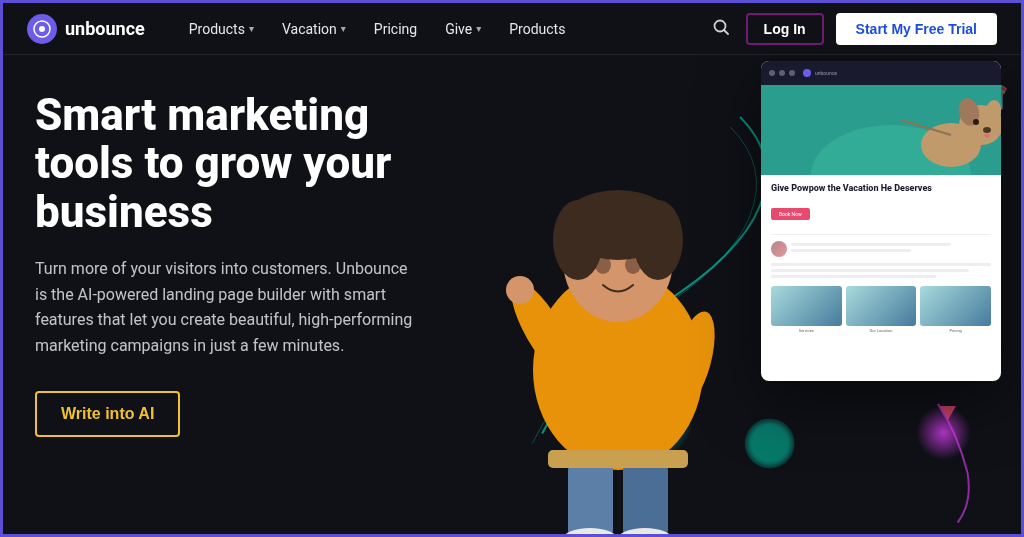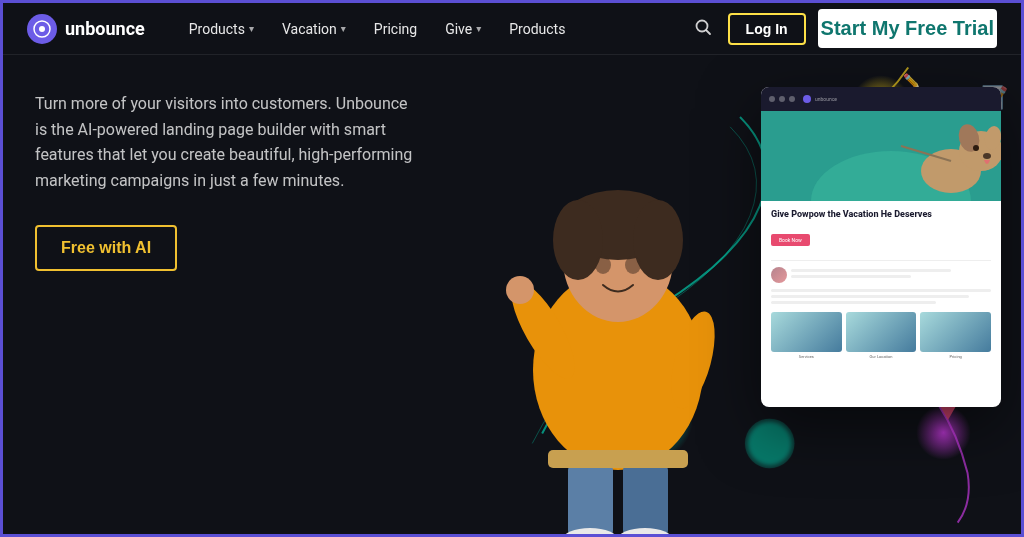--- a/index.html
+++ b/index.html
@@ -86,36 +86,36 @@
 
     .search-icon {
       color: rgba(255,255,255,0.7);
       cursor: pointer;
       font-size: 16px;
       padding: 4px;
     }
 
     .btn-login {
       background: transparent;
-      border: 2px solid #fde047;
+      border: 2px solid #701a75;
       color: white;
       padding: 6px 16px;
       border-radius: 4px;
       font-size: 14px;
       font-weight: 600;
       cursor: pointer;
     }
 
     .btn-trial {
       background: white;
       border: 2px solid white;
-      color: #0f766e;
-      padding: 6px 1px;
+      color: #1d4ed8;
+      padding: 6px 18px;
       border-radius: 4px;
-      font-size: 20px;
+      font-size: 14px;
       font-weight: 600;
       cursor: pointer;
       white-space: nowrap;
     }
 
     
     .hero {
       display: flex;
       height: calc(537px - 52px);
       position: relative;
@@ -222,21 +222,21 @@
       left: 0;
       width: 100%;
       height: 100%;
       pointer-events: none;
     }
 
     
     .lp-mockup {
       position: absolute;
       right: 20px;
-      top: 32px;
+      top: 6px;
       width: 240px;
       height: 320px;
       background: white;
       border-radius: 8px;
       overflow: hidden;
       box-shadow: 0 20px 60px rgba(0,0,0,0.5);
       z-index: 4;
     }
 
     .lp-header {
@@ -413,23 +413,24 @@
       </svg>
     </div>
     <button class="btn-login">Log In</button>
     <button class="btn-trial">Start My Free Trial</button>
   </div>
 </nav>
 
 <div class="hero">
 
   <div class="hero-left">
+    <h1 class="hero-headline">Smart marketing tools to grow your business</h1>
     <p class="hero-subtext">Turn more of your visitors into customers. Unbounce is the AI-powered landing page builder with smart features that let you create beautiful, high-performing marketing campaigns in just a few minutes.</p>
     <div class="hero-buttons">
-      <button class="btn-ai">Free with AI</button>
+      <button class="btn-ai">Write into AI</button>
     </div>
   </div>
 
   <div class="hero-right">
 
     <svg class="deco-svg" viewBox="0 0 564 485" xmlns="http://www.w3.org/2000/svg">
 
       <path d="M 80 380 Q 120 300 200 250 Q 280 200 300 150 Q 320 100 280 60" fill="none" stroke="#00e5c0" stroke-width="2" opacity="0.6"></path>
       <path d="M 70 390 Q 110 310 190 260 Q 270 210 290 160 Q 310 110 270 70" fill="none" stroke="#00e5c0" stroke-width="1" opacity="0.3"></path>
 

